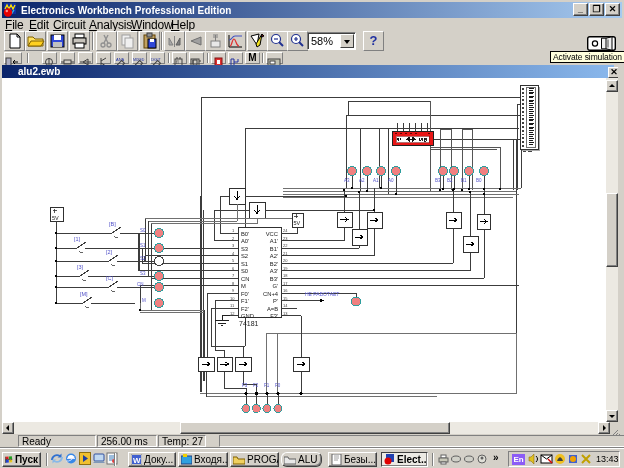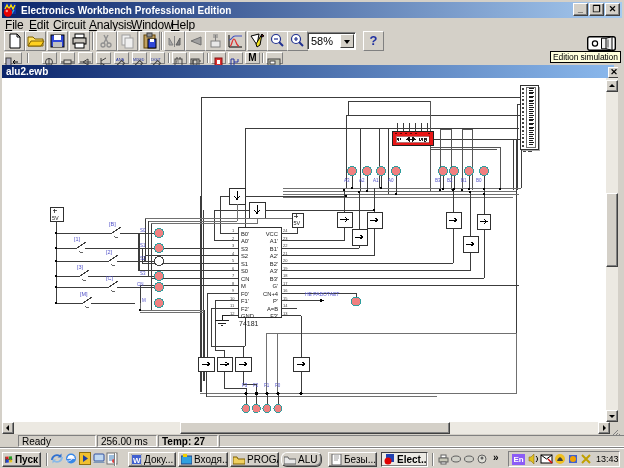--- a/index.html
+++ b/index.html
@@ -14,21 +14,21 @@
 #menubar { left:2px; top:18px; width:620px; height:12px; font-size:12px; color:#000; letter-spacing:-0.2px; }
 #menubar span { position:absolute; top:0px; }
 
 .tbtn { position:absolute; top:1px; width:21px; height:20px; border:1px solid; border-color:#fff #808080 #808080 #fff; background:#d4d0c8; }
 .tsep { position:absolute; top:2px; width:2px; height:18px; border-left:1px solid #808080; border-right:1px solid #fff; }
 #toolbar1 { left:2px; top:30px; width:620px; height:22px; }
 #toolbar2 { left:2px; top:52px; width:620px; height:13px; }
 .t2btn { position:absolute; top:0px; width:15px; height:12px; border:1px solid; border-color:#fff #808080 #808080 #fff; background:#d4d0c8; }
 .t2sep { position:absolute; top:1px; width:2px; height:10px; border-left:1px solid #808080; border-right:1px solid #fff; }
 
-#childtitle { left:2px; top:65px; width:612px; height:13px; background:linear-gradient(to right,#0a246a,#8ab8ec); color:#fff; font-weight:bold; font-size:10px; line-height:13px; padding-left:4px; }
+#childtitle { left:2px; top:65px; width:612px; height:13px; background:linear-gradient(to right,#0a246a,#8ab8ec); color:#fff; font-weight:bold; font-size:10px; line-height:13px; padding-left:16px; }
 #childx { left:608px; top:66.5px; width:12px; height:11px; background:#d4d0c8; border:1px solid; border-color:#fff #404040 #404040 #fff; font-size:9px; line-height:9px; text-align:center; font-weight:bold; }
 
 #canvas { left:2px; top:78px; width:604px; height:344px; background:#ffffff; }
 
 #vscroll { left:606px; top:78px; width:12px; height:344px; background:#ece9e2; }
 #vup { left:606px; top:80px; width:12px; height:12px; }
 #vdown { left:606px; top:410px; width:12px; height:12px; }
 .sbtn { background:#d4d0c8; border:1px solid; border-color:#fff #404040 #404040 #fff; box-shadow:inset -1px -1px 0 #808080; position:absolute; line-height:0; } .sbtn svg { display:block; margin:0 auto; }
 #hscroll { left:2px; top:422px; width:608px; height:12px; background:#ece9e2; }
 #hleft { left:2px; top:422px; width:12px; height:12px; }
@@ -214,21 +214,21 @@
       </svg></div>
 </div>
 
 <svg class="abs" style="left:587px;top:36px;" width="29" height="15" viewBox="0 0 29 15">
   <rect x="0.7" y="0.7" width="27.6" height="13.6" rx="2" fill="#fff" stroke="#000" stroke-width="1.4"></rect>
   <circle cx="8" cy="7.5" r="2.6" fill="none" stroke="#000" stroke-width="1.2"></circle>
   <path d="M14.5 2.2h4.5l6-1.4v13.4l-6-1.4h-4.5z" fill="#f0f0f0" stroke="#000" stroke-width="1"></path>
   <path d="M19 2.2v10.6" stroke="#000"></path>
   <path d="M21 3.5v8" stroke="#808080" stroke-width="1.5"></path>
 </svg>
-<div class="abs" style="left:550px;top:51px;height:12px;background:#ffffdd;border:1px solid #000;font-size:8.5px;line-height:10px;padding:0 2px;white-space:nowrap;letter-spacing:-0.1px;">Edition simulation</div>
+<div class="abs" style="left:550px;top:51px;height:12px;background:#ffffdd;border:1px solid #000;font-size:8.5px;line-height:10px;padding:0 2px;white-space:nowrap;letter-spacing:-0.1px;">Activate simulation</div>
 
 <div class="abs" id="childtitle">alu2.ewb</div>
 <div class="abs" id="childx">✕</div>
 
 <div class="abs" id="canvas"></div>
 <svg class="abs" style="left:2px;top:78px;" width="604" height="344" viewBox="2 78 604 344">
 <g id="schematic" fill="none" stroke="#3c3c3c" stroke-width="1" shape-rendering="crispEdges">
 
 <path d="M201 97H521 M201 97V392 M346 115H521 M245 128H519"></path>
 <path d="M200 393.5H516 M206 396.5H437 M266 333H516 M516 333V393.5 M266 333V393.5 M277.5 333V393.5" stroke="#707070"></path>
@@ -583,21 +583,21 @@
 <div class="abs" id="hthumb"></div>
 <div class="abs" style="left:606px;top:193px;width:12px;height:74px;background:#d4d0c8;border:1px solid;border-color:#fff #404040 #404040 #fff;box-shadow:inset -1px -1px 0 #808080;"></div>
 <div class="abs" id="sizegrip"><svg width="12" height="12">
       <path d="M11 3L3 11M11 6L6 11M11 9l-2 2" stroke="#808080"></path>
     </svg></div>
 <div class="abs" id="rightedge"></div>
 
 <div class="abs" id="statusbar">
   <div class="spanel" style="left:0px;width:78px;">Ready</div>
   <div class="spanel" style="left:79px;width:60px;">256.00 ms</div>
-  <div class="spanel" style="left:140px;width:60px;font-weight:bold;">Temp: 27</div>
+  <div class="spanel" style="left:140px;width:48px;">Temp: 27</div>
   <div class="spanel" style="left:201px;width:419px;"></div>
 </div>
 
 <div class="abs" id="taskbar">
   <div class="taskbtn" style="left:2px;width:39px;font-weight:bold;">
     <svg width="13" height="13" viewBox="0 0 13 13" style="margin-right:2px;">
         <g transform="rotate(-4 6 6)">
           <rect x="1" y="1.5" width="5" height="4.6" fill="#e02020"></rect>
           <rect x="6.6" y="1.5" width="5" height="4.6" fill="#20a020"></rect>
           <rect x="1" y="6.7" width="5" height="4.6" fill="#2040d0"></rect>

